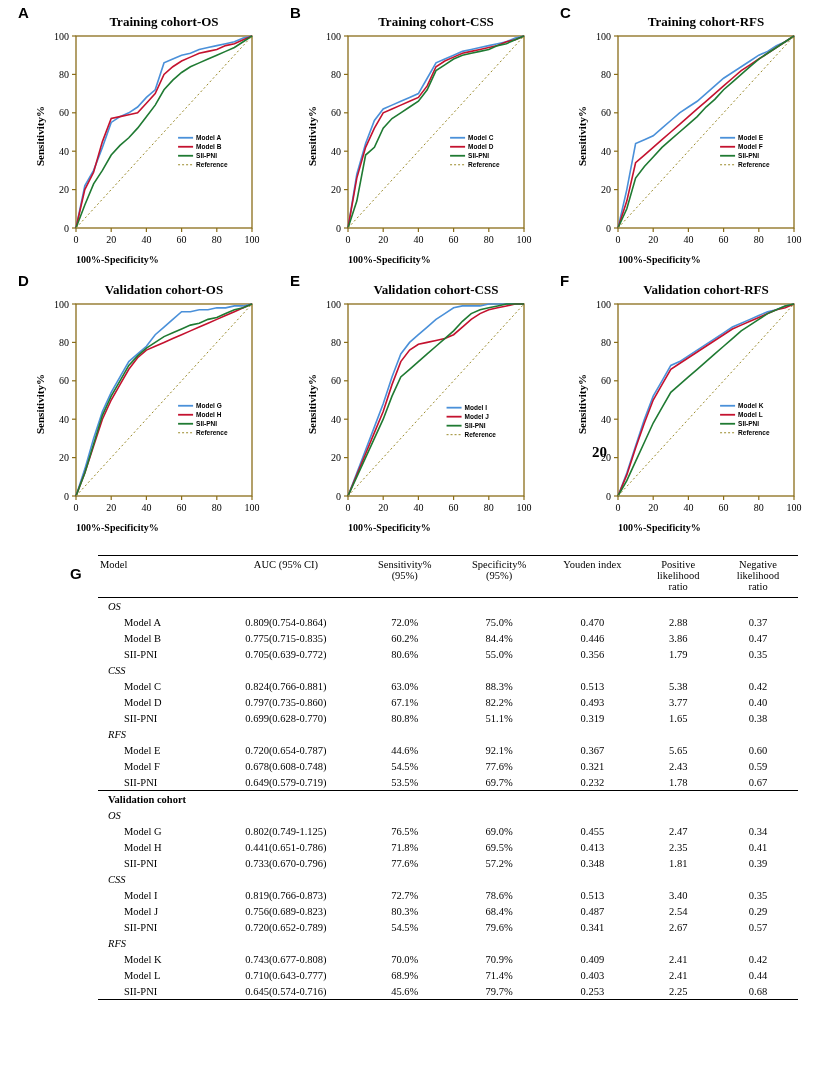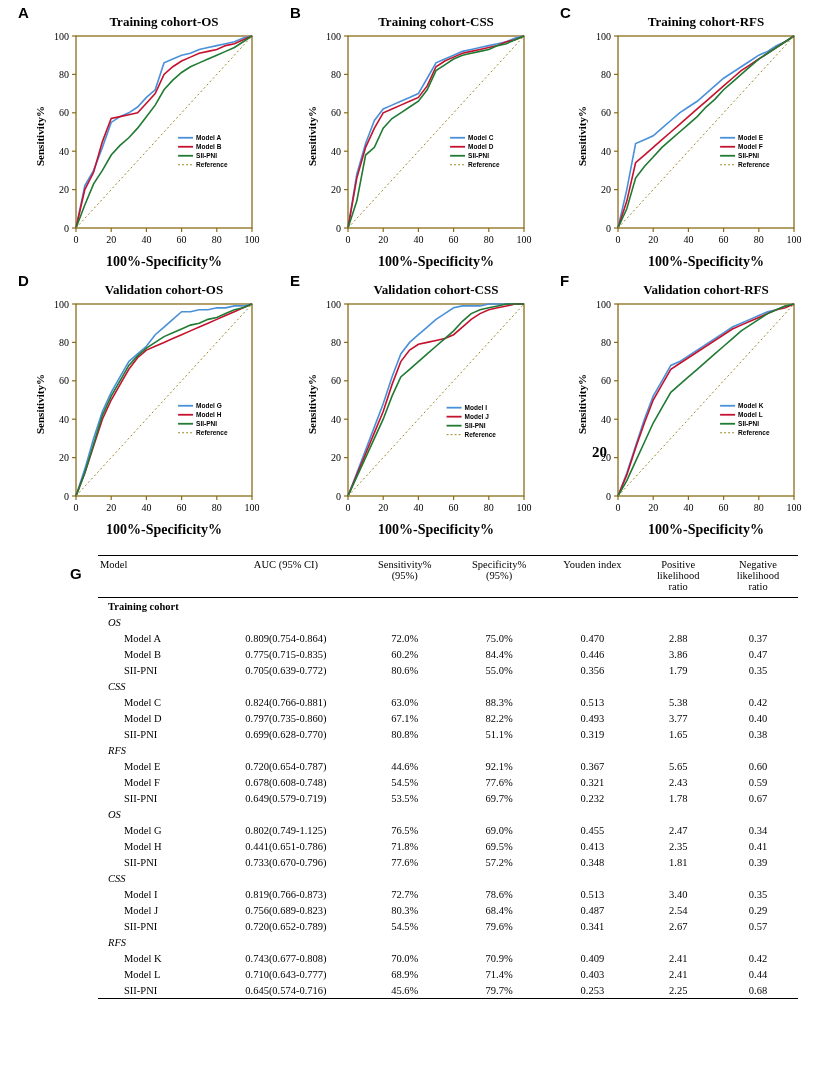--- a/index.html
+++ b/index.html
@@ -15,21 +15,21 @@
   .panel-letter{
     font-family:"Liberation Sans", sans-serif;
     font-weight:bold;font-size:15px;
   }
   .chart-title{
     font-family:"Liberation Serif", serif;
     font-weight:bold;font-size:13px;text-align:center;
   }
   .axis-x-label{
     font-family:"Liberation Serif", serif;
-    font-weight:bold;font-size:14px;text-align:center;
+    font-weight:bold;font-size:10px;
   }
   .axis-y-label{
     font-family:"Liberation Serif", serif;
     font-weight:bold;font-size:11px;
     transform:rotate(-90deg);
     transform-origin:left top;
     white-space:nowrap;
   }
   svg{display:block;}
   .tick-text{font-family:"Liberation Serif", serif;font-size:10px;fill:#000;}
@@ -373,23 +373,20 @@
           </th>
           <th style="width: 80px;">
             <div>Negative</div>
             <div>likelihood</div>
             <div>ratio</div>
           </th>
         </tr>
     </thead>
     <tbody>
         <tr>
-          <td colspan="7" class="cohort-cell">Training cohort</td>
-        </tr>
-        <tr>
           <td colspan="7" class="group-cell">OS</td>
         </tr>
         <tr>
           <td class="model-cell">Model A</td>
           <td>0.809(0.754-0.864)</td>
           <td>72.0%</td>
           <td>75.0%</td>
           <td>0.470</td>
           <td>2.88</td>
           <td>0.37</td>
@@ -464,20 +461,23 @@
           <td>0.59</td>
         </tr>
         <tr>
           <td class="model-cell">SII-PNI</td>
           <td>0.649(0.579-0.719)</td>
           <td>53.5%</td>
           <td>69.7%</td>
           <td>0.232</td>
           <td>1.78</td>
           <td>0.67</td>
+        </tr>
+        <tr class="row-top-border">
+          <td colspan="7" class="cohort-cell">Validation cohort</td>
         </tr>
         <tr>
           <td colspan="7" class="group-cell">OS</td>
         </tr>
         <tr>
           <td class="model-cell">Model G</td>
           <td>0.802(0.749-1.125)</td>
           <td>76.5%</td>
           <td>69.0%</td>
           <td>0.455</td>

